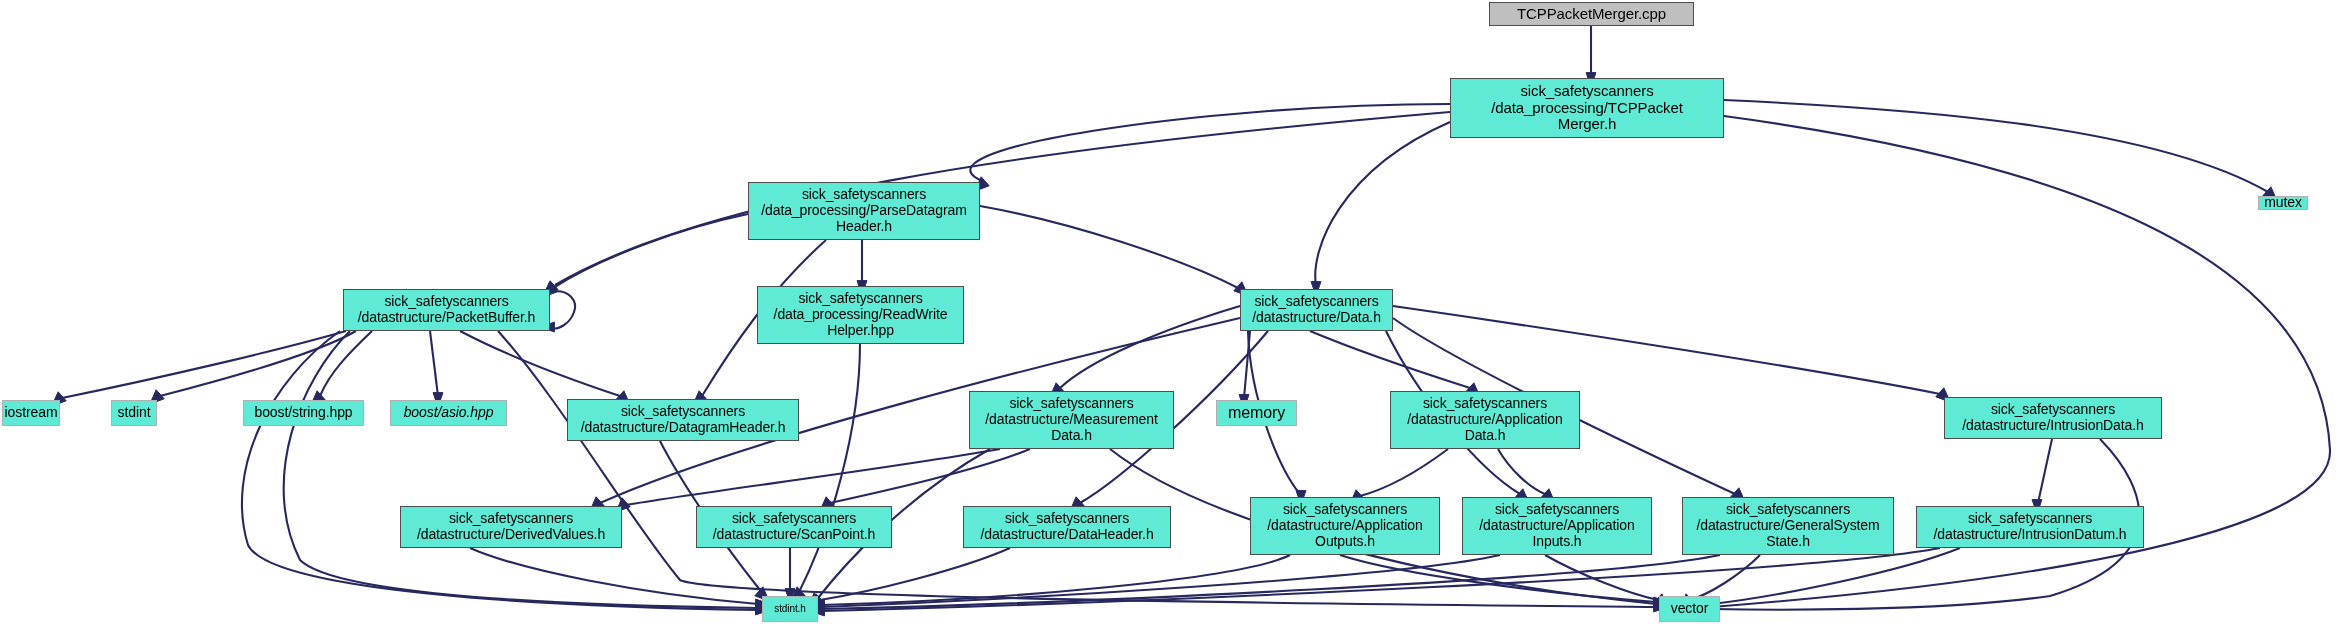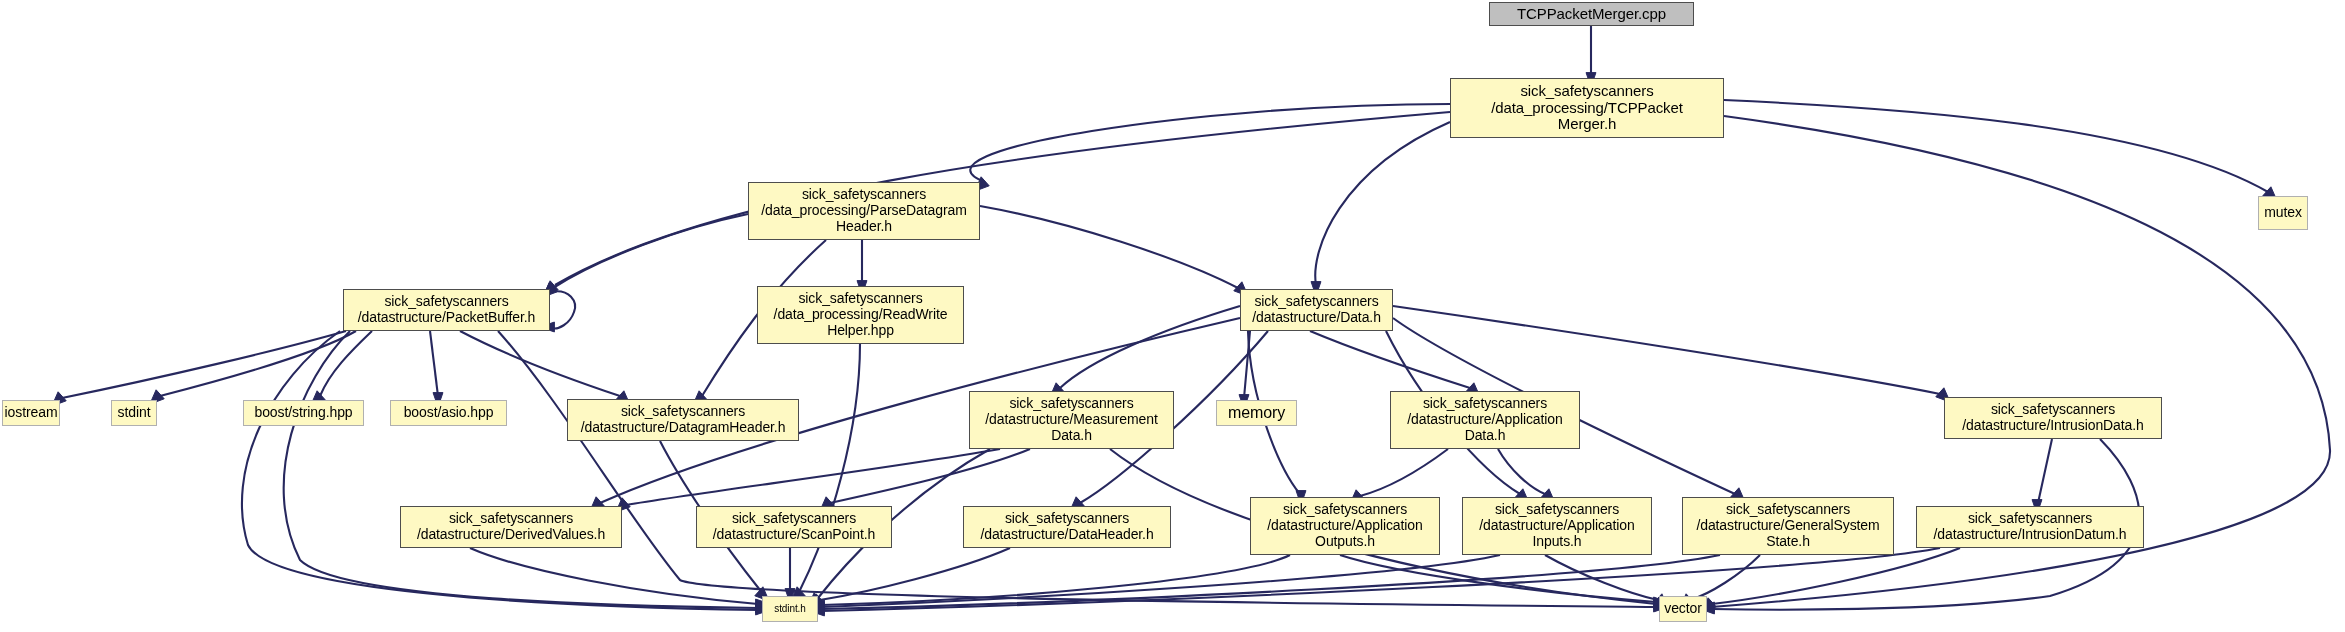--- a/index.html
+++ b/index.html
@@ -28,21 +28,21 @@
     stroke-width: 2.1px;
   }
   svg#edges polygon.arrow {
     fill: #27285e;
     stroke: #27285e;
     stroke-width: 1px;
   }
   .node {
     position: absolute;
     box-sizing: border-box;
-    background: #fef9c3;
+    background: #5eead4;
     border: 1.6px solid #4d4d4d;
     display: flex;
     align-items: center;
     justify-content: center;
     text-align: center;
     color: #000000;
     line-height: 1.12;
     letter-spacing: -0.1px;
     white-space: pre-line;
     z-index: 2;
@@ -175,21 +175,21 @@
       <div class="node" style="left: 343px; top: 289px; width: 207px; height: 42px; font-size: 14px;"><span class="lbl">sick_safetyscanners
 /datastructure/PacketBuffer.h</span></div>
       <div class="node" style="left: 757px; top: 286px; width: 207px; height: 58px; font-size: 14px;"><span class="lbl">sick_safetyscanners
 /data_processing/ReadWrite
 Helper.hpp</span></div>
       <div class="node" style="left: 1240px; top: 289px; width: 153px; height: 42px; font-size: 14px;"><span class="lbl">sick_safetyscanners
 /datastructure/Data.h</span></div>
       <div class="node sys" style="left: 2px; top: 400px; width: 58px; height: 26px; font-size: 14px;"><span class="lbl">iostream</span></div>
       <div class="node sys" style="left: 111px; top: 400px; width: 46px; height: 26px; font-size: 14px;"><span class="lbl">stdint</span></div>
       <div class="node sys" style="left: 243px; top: 400px; width: 121px; height: 26px; font-size: 14px;"><span class="lbl">boost/string.hpp</span></div>
-      <div class="node sys" style="left: 390px; top: 400px; width: 117px; height: 26px; font-size: 14px;"><span class="lbl">boost/asio.hpp</span></div>
+      <div class="node sys" style="left: 390px; top: 400px; width: 117px; height: 26px; font-size: 14px; font-style: italic;"><span class="lbl">boost/asio.hpp</span></div>
       <div class="node" style="left: 567px; top: 399px; width: 232px; height: 42px; font-size: 14px;"><span class="lbl">sick_safetyscanners
 /datastructure/DatagramHeader.h</span></div>
       <div class="node" style="left: 969px; top: 391px; width: 205px; height: 58px; font-size: 14px;"><span class="lbl">sick_safetyscanners
 /datastructure/Measurement
 Data.h</span></div>
       <div class="node sys" style="left: 1216px; top: 400px; width: 81px; height: 26px; font-size: 16px;"><span class="lbl">memory</span></div>
       <div class="node" style="left: 1390px; top: 391px; width: 190px; height: 58px; font-size: 14px;"><span class="lbl">sick_safetyscanners
 /datastructure/Application
 Data.h</span></div>
       <div class="node" style="left: 1944px; top: 397px; width: 218px; height: 42px; font-size: 14px;"><span class="lbl">sick_safetyscanners
@@ -205,16 +205,16 @@
 Outputs.h</span></div>
       <div class="node" style="left: 1462px; top: 497px; width: 190px; height: 58px; font-size: 14px;"><span class="lbl">sick_safetyscanners
 /datastructure/Application
 Inputs.h</span></div>
       <div class="node" style="left: 1682px; top: 497px; width: 212px; height: 58px; font-size: 14px;"><span class="lbl">sick_safetyscanners
 /datastructure/GeneralSystem
 State.h</span></div>
       <div class="node" style="left: 1916px; top: 506px; width: 228px; height: 42px; font-size: 14px;"><span class="lbl">sick_safetyscanners
 /datastructure/IntrusionDatum.h</span></div>
       <div class="node sys" style="left: 762px; top: 596px; width: 56px; height: 26px; font-size: 10px;"><span class="lbl">stdint.h</span></div>
-      <div class="node sys" style="left: 1659px; top: 596px; width: 48px; height: 26px; font-size: 14px;"><span class="lbl">vector</span></div>
-      <div class="node sys" style="left: 2258px; top: 196px; width: 50px; height: 34px; font-size: 14px;"><span class="lbl">mutex</span></div>
+      <div class="node sys" style="left: 1659px; top: 596px; width: 61px; height: 26px; font-size: 14px;"><span class="lbl">vector</span></div>
+      <div class="node sys" style="left: 2258px; top: 196px; width: 50px; height: 14px; font-size: 14px;"><span class="lbl">mutex</span></div>
     </div>
 </div>
 
 </body></html>

